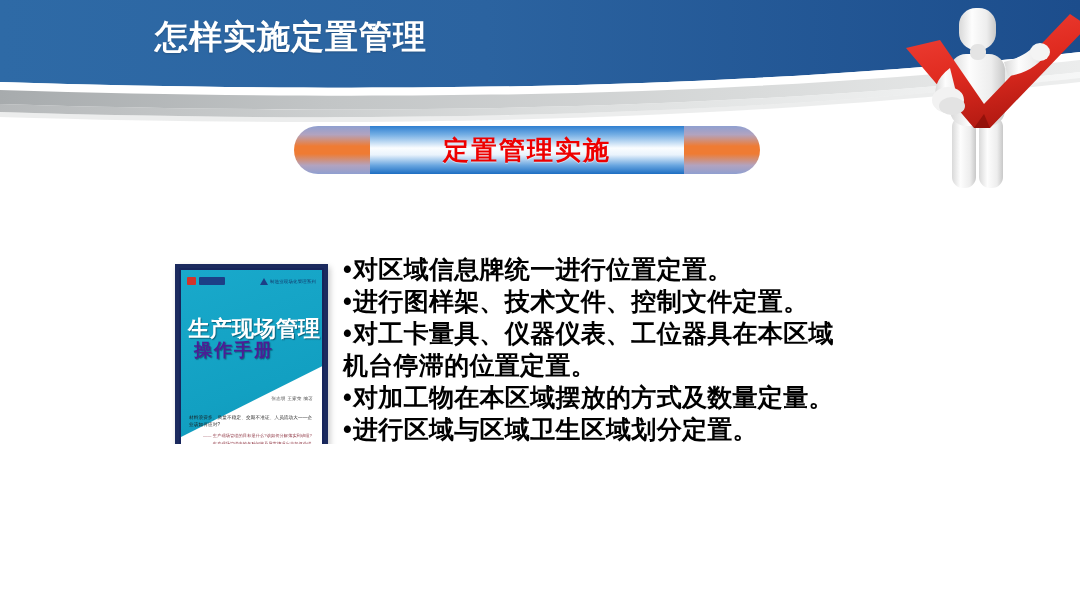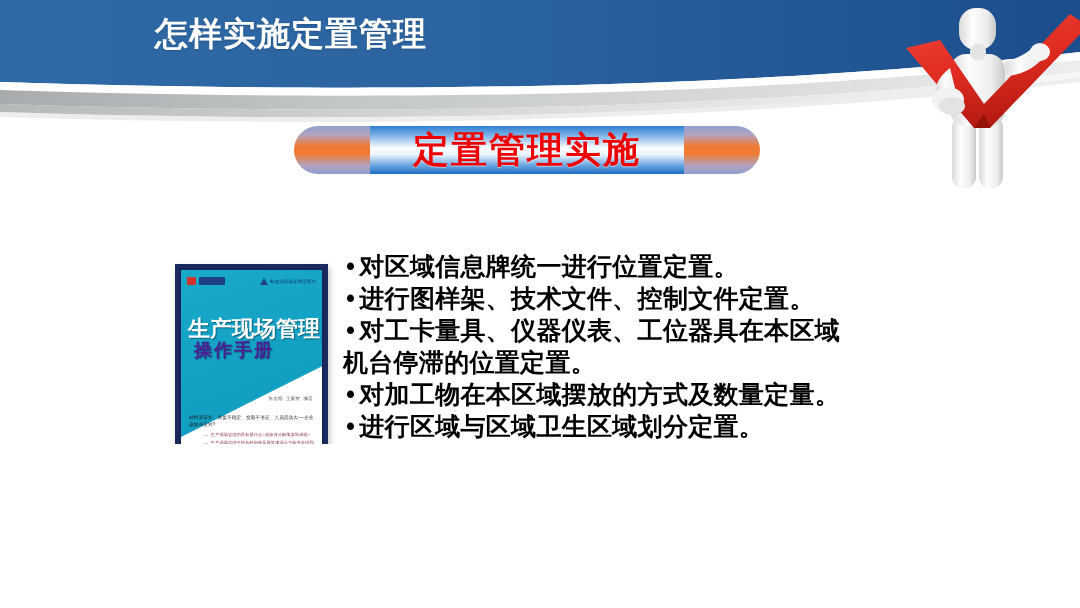--- a/index.html
+++ b/index.html
@@ -6,21 +6,21 @@
     margin: 0;
     padding: 0;
     background: #ffffff;
   }
   #slide {
     position: relative;
     width: 1080px;
     height: 444px;
     overflow: hidden;
     background: #ffffff;
-    font-family: Liberation Mono, monospace;
+    font-family: Liberation Sans, sans-serif;
   }
 
   
   #header-art {
     position: absolute;
     left: 0;
     top: 0;
     width: 1080px;
     height: 200px;
     pointer-events: none;
@@ -66,21 +66,21 @@
   }
   #banner-text {
     position: absolute;
     left: 0;
     top: 0;
     width: 466px;
     height: 48px;
     display: flex;
     align-items: center;
     justify-content: center;
-    font-size: 36px;
+    font-size: 26px;
     font-weight: bold;
     color: #ee0000;
     letter-spacing: 2px;
     text-shadow: 0 1px 0 rgba(255,255,255,0.45);
   }
 
   
   #book {
     position: absolute;
     left: 175px;

